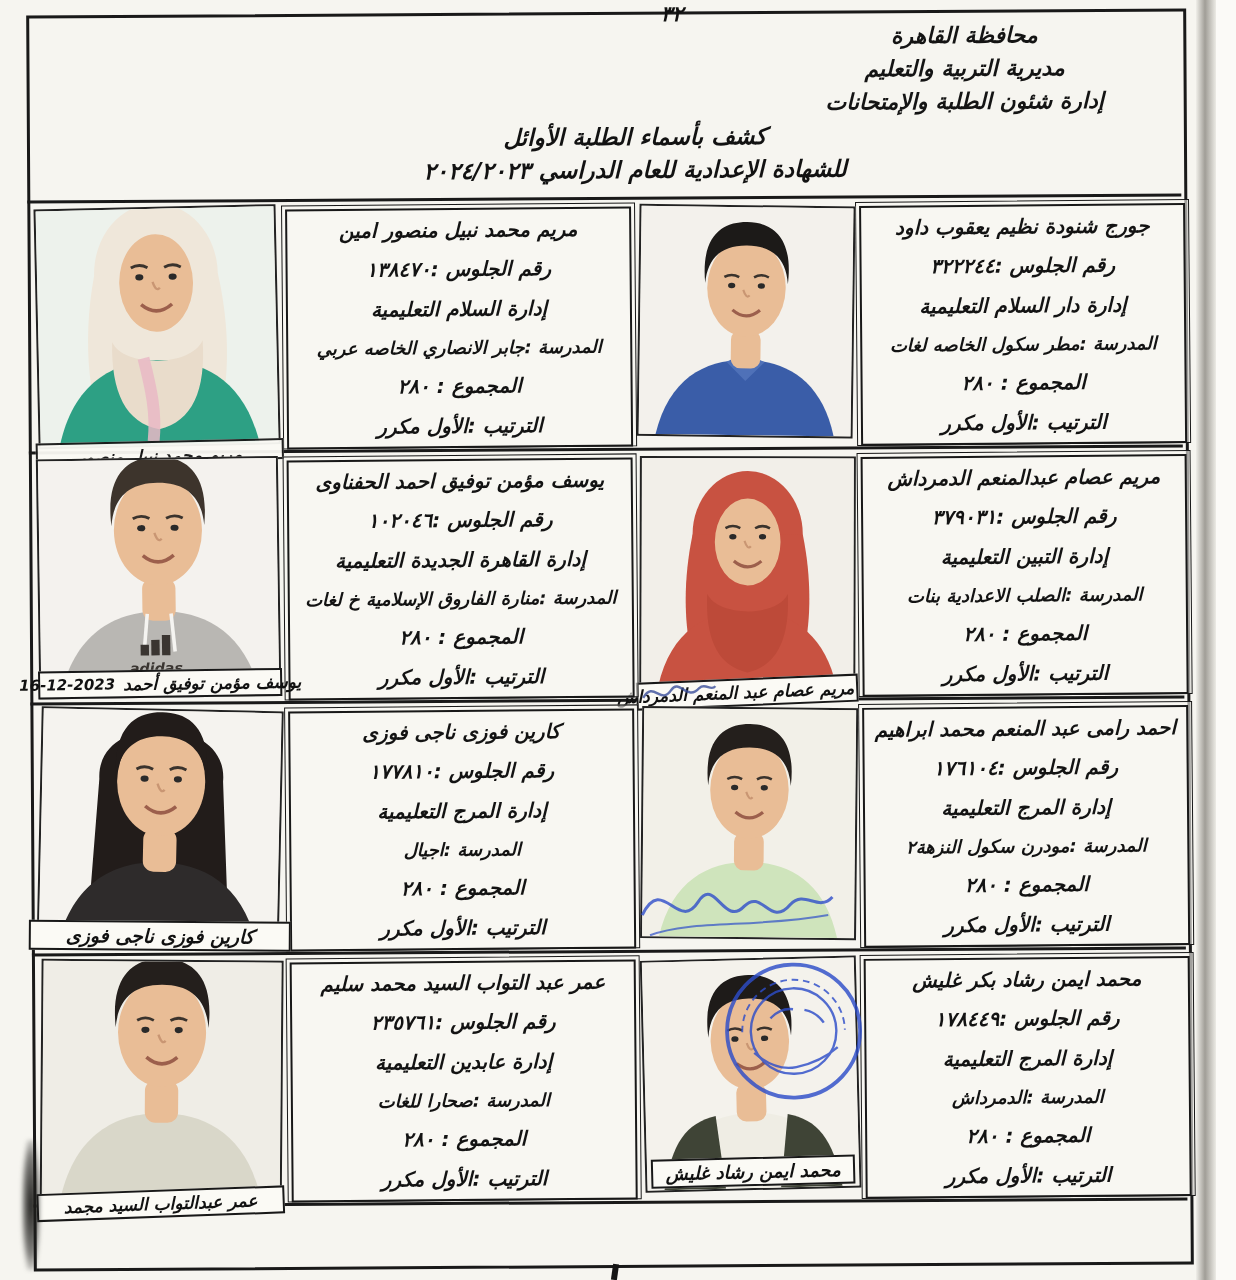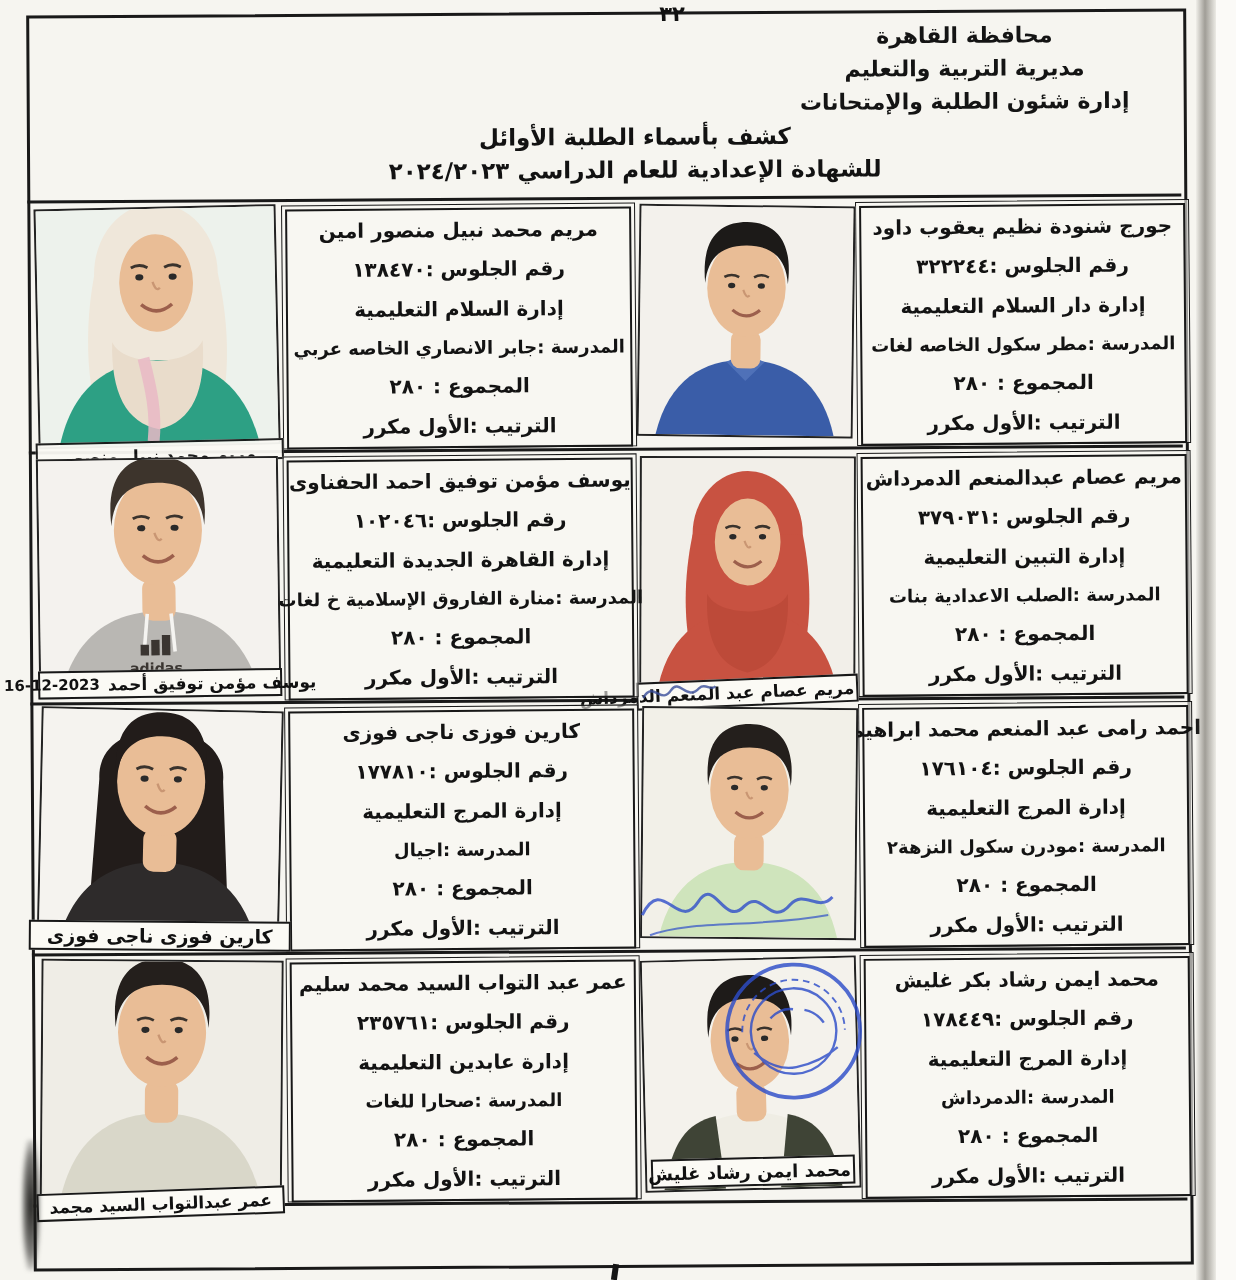--- a/index.html
+++ b/index.html
@@ -2,21 +2,21 @@
 <html lang="ar" dir="rtl"><head>
 <meta charset="utf-8">
 <style>
   html,body{margin:0;padding:0;}
   body{
     width:1236px;height:1280px;
     background:#f7f6f1;
     font-family:"DejaVu Sans", sans-serif;
     overflow:hidden;
   }
-  .page{position:relative;width:1236px;height:1280px;background:#f6f5f0;}
+  .page{position:relative;width:1236px;height:1280px;background:#f6f5f0;font-style:italic;}
   
   .fold{position:absolute;left:1196px;top:0;width:20px;height:1280px;
     background:linear-gradient(90deg,rgba(120,115,105,0.05),rgba(90,86,78,0.55) 45%,rgba(120,115,105,0.08));
     z-index:40;}
   .right-margin{position:absolute;left:1216px;top:0;width:20px;height:1280px;background:#fbfaf7;z-index:40;}
   .smudge{position:absolute;left:22px;top:1140px;width:18px;height:130px;
     background:radial-gradient(ellipse at center,#1e1d1b 0%,rgba(30,29,27,0.55) 55%,rgba(30,29,27,0) 80%);
     filter:blur(2px);z-index:41;}
   .bottom-tick{position:absolute;left:612px;top:1264px;width:6px;height:16px;background:#151515;transform:rotate(8deg);z-index:41;}
 

